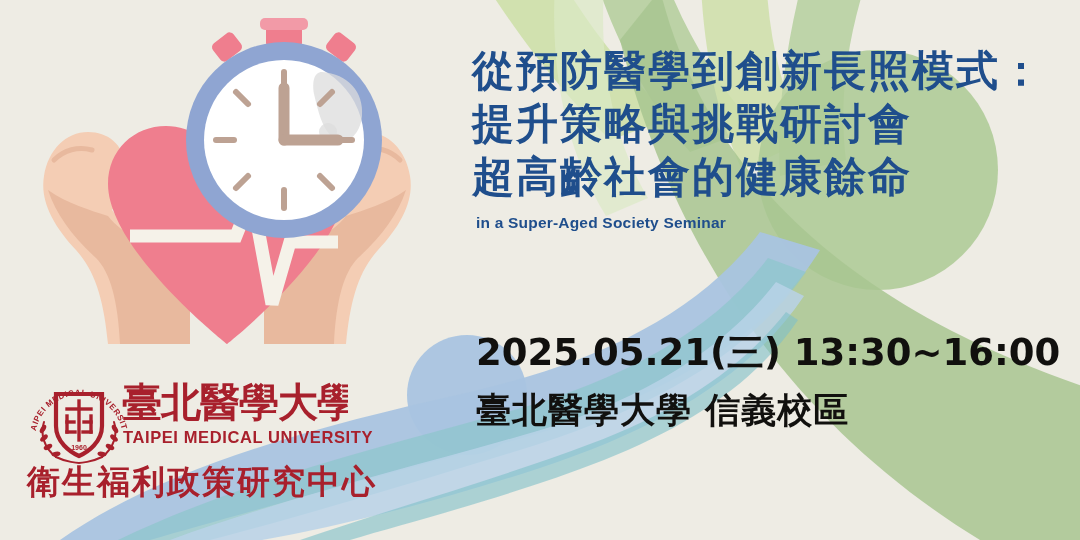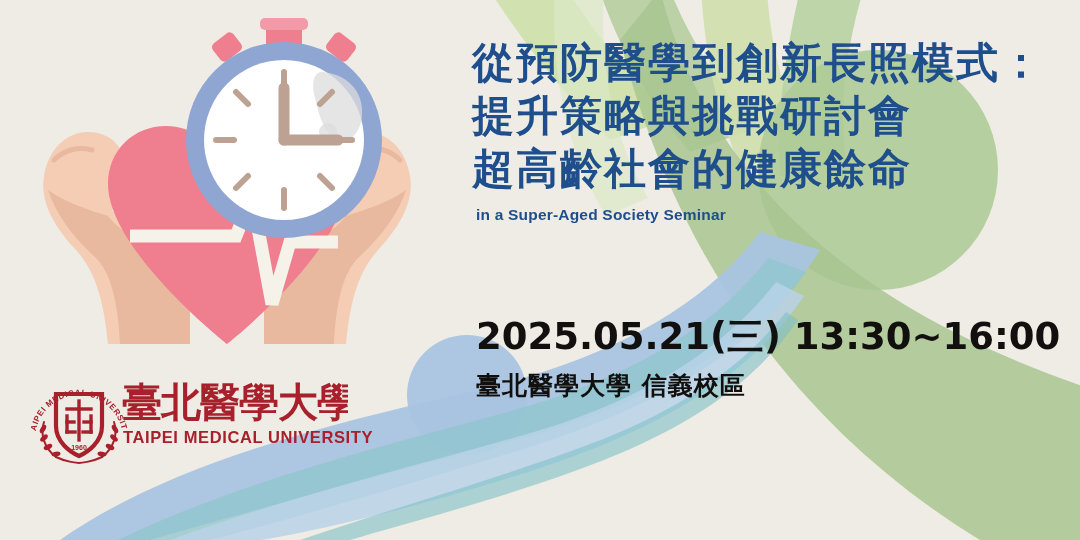--- a/index.html
+++ b/index.html
@@ -32,21 +32,21 @@
     left: 12px;
     top: 14px;
     width: 430px;
     height: 340px;
   }
 
   
   #text-col {
     position: absolute;
     left: 468px;
-    top: 0;
+    top: 8px;
     width: 600px;
     height: 484px;
   }
 
   .title-block {
     position: absolute;
     top: 36px;
     left: 4px;
     width: 592px;
   }
@@ -79,28 +79,29 @@
     position: absolute;
     top: 312px;
     left: 8px;
     width: 580px;
   }
   .detail-line {
     color: #11100e;
     font-weight: 700;
     white-space: nowrap;
     font-family: "DejaVu Sans", "Liberation Sans", sans-serif;
+    margin-top: 8px;
   }
   .detail-datetime {
     font-size: 37px;
     line-height: 50px;
     letter-spacing: 0px;
   }
   .detail-venue {
-    font-size: 25px;
+    font-size: 35px;
     line-height: 48px;
     letter-spacing: 1px;
   }
 
   
   #logo {
     position: absolute;
     left: 26px;
     top: 368px;
     width: 340px;
@@ -296,15 +297,16 @@
     <div id="logo-wordmark">
 
       <div class="logo-cn-script">
         <svg viewBox="0 0 226 58" width="226" height="58">
           <text x="0" y="44" font-size="40" font-weight="700" fill="#a8202c" letter-spacing="-1" font-family="'DejaVu Serif', 'Liberation Serif', serif">臺北醫學大學</text>
         </svg>
       </div>
       <div class="logo-en">TAIPEI MEDICAL UNIVERSITY</div>
     </div>
 
+    <div class="logo-center-cn">衛生福利政策研究中心</div>
   </div>
 
 </div>
 
 </body></html>

